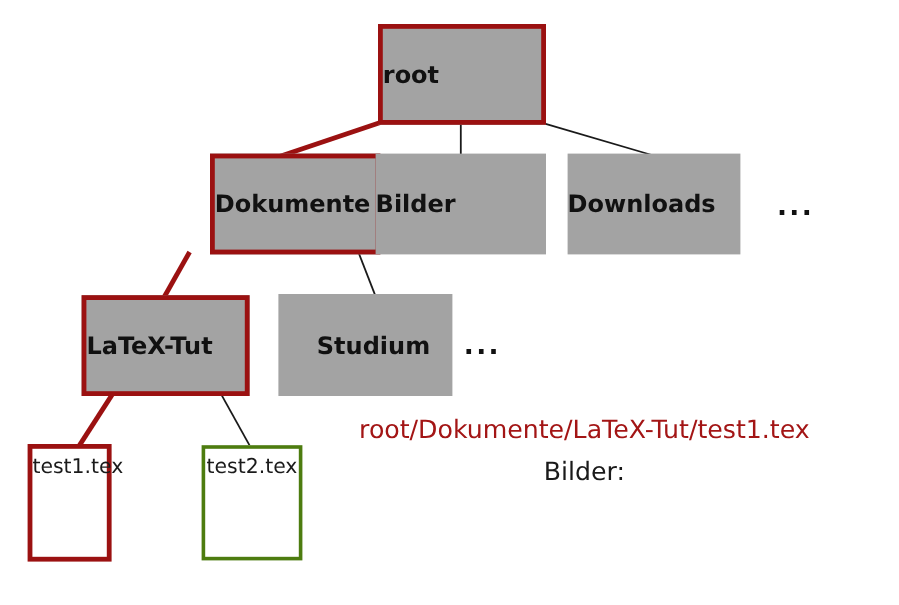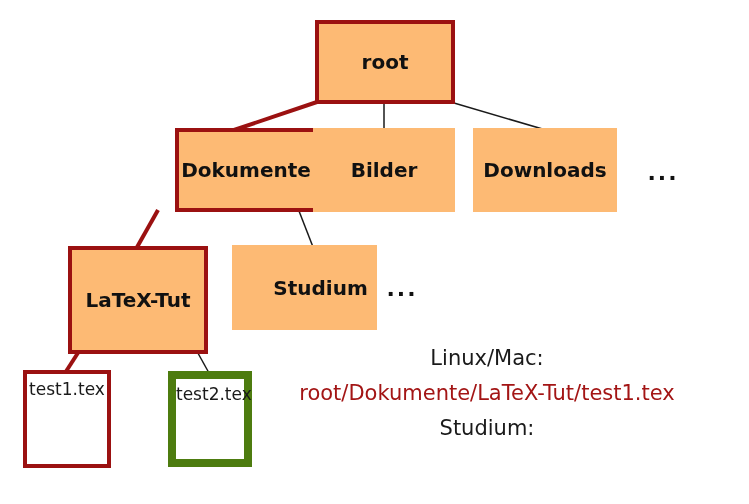--- a/index.html
+++ b/index.html
@@ -18,24 +18,23 @@
   #edges {
     position: absolute;
     left: 0;
     top: 0;
     width: 749px;
     height: 504px;
   }
   .node {
     position: absolute;
     box-sizing: border-box;
-    background: #fdba74;
+    background: #a3a3a3;
     display: flex;
     align-items: center;
-    justify-content: center;
     color: #111111;
     font-weight: bold;
     font-size: 20px;
   }
   .node.hl {
     border: 4px solid #9B1111;
   }
   .file {
     position: absolute;
     box-sizing: border-box;
@@ -43,41 +42,41 @@
     color: #1a1a1a;
     font-size: 17px;
     font-weight: normal;
     text-align: center;
     padding-top: 5px;
   }
   .file.hl {
     border: 4px solid #9B1111;
   }
   .file.gray {
-    border: 8px solid #4d7c0f;
+    border: 3px solid #4d7c0f;
   }
   .ellipsis {
     position: absolute;
     width: 60px;
     height: 30px;
     line-height: 30px;
     text-align: center;
     color: #111111;
     font-weight: bold;
     font-size: 22px;
     letter-spacing: 2px;
   }
   
   #node-root      { left: 315px; top: 20px;  width: 140px; height: 84px; }
   #node-dokumente { left: 158px; top: 128px; width: 142px; height: 84px; margin-left: 17px; }
   #node-bilder    { left: 313px; top: 128px; width: 142px; height: 84px; }
   #node-downloads { left: 473px; top: 128px; width: 144px; height: 84px; }
-  #node-latex-tut { left: 68px;  top: 246px; width: 140px; height: 108px; }
+  #node-latex-tut { left: 68px;  top: 246px; width: 140px; height: 84px; }
   #node-studium   { left: 232px; top: 245px; width: 145px; height: 85px; padding-left: 32px; }
-  #node-test1     { left: 23px;  top: 370px; width: 88px;  height: 98px; }
+  #node-test1     { left: 23px;  top: 370px; width: 70px;  height: 98px; }
   #node-test2     { left: 168px; top: 371px; width: 84px;  height: 96px; }
   #ellipsis-row2  { left: 633px; top: 158px; }
   #ellipsis-row3  { left: 372px; top: 274px; }
   
   #caption {
     position: absolute;
     left: 262px;
     top: 341px;
     width: 450px;
     text-align: center;
@@ -136,18 +135,17 @@
 
   <div id="node-test1" class="file hl">
     <span>test1.tex</span>
   </div>
 
   <div id="node-test2" class="file gray">
     <span>test2.tex</span>
   </div>
 
   <div id="caption">
-    <div class="cap-os">Linux/Mac:</div>
     <div class="cap-path">root/Dokumente/LaTeX-Tut/test1.tex</div>
-    <div class="cap-os">Studium:</div>
+    <div class="cap-os">Bilder:</div>
   </div>
 
 </div>
 
 </body></html>

